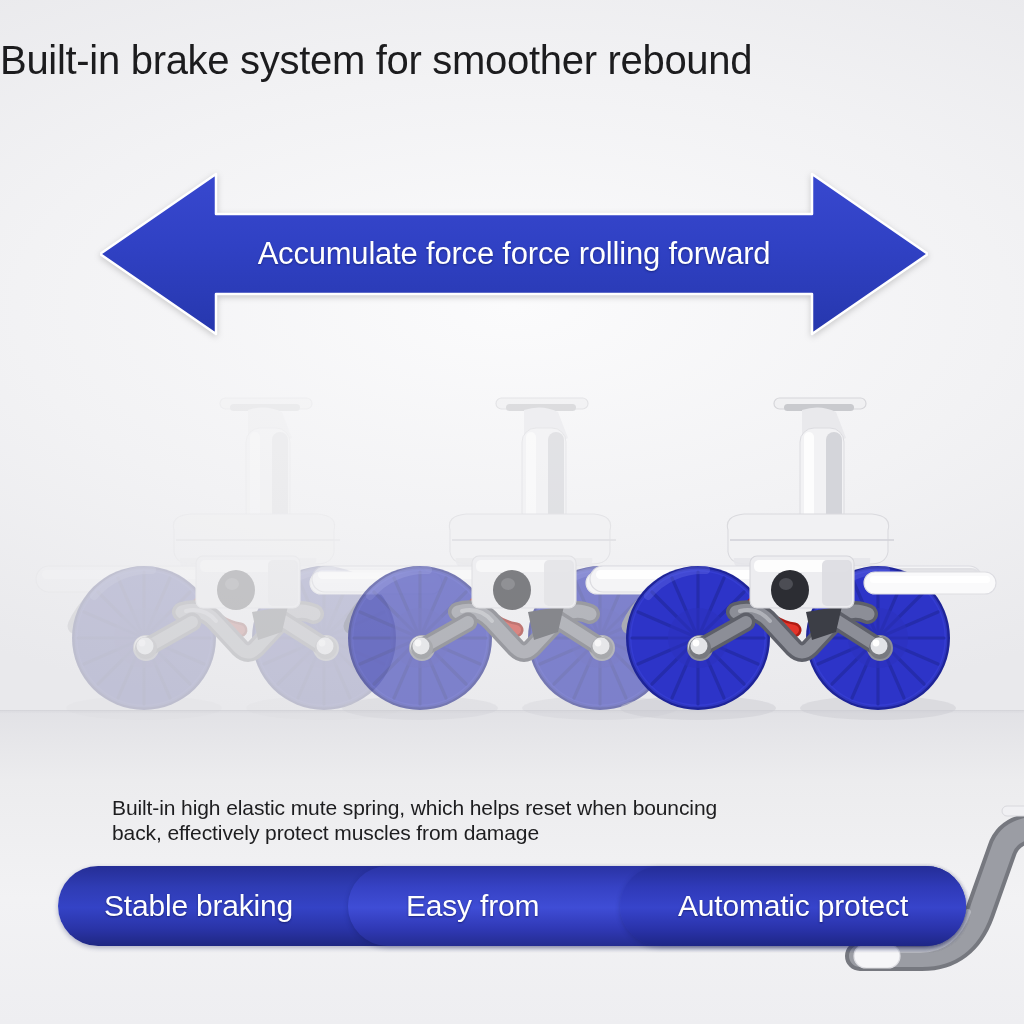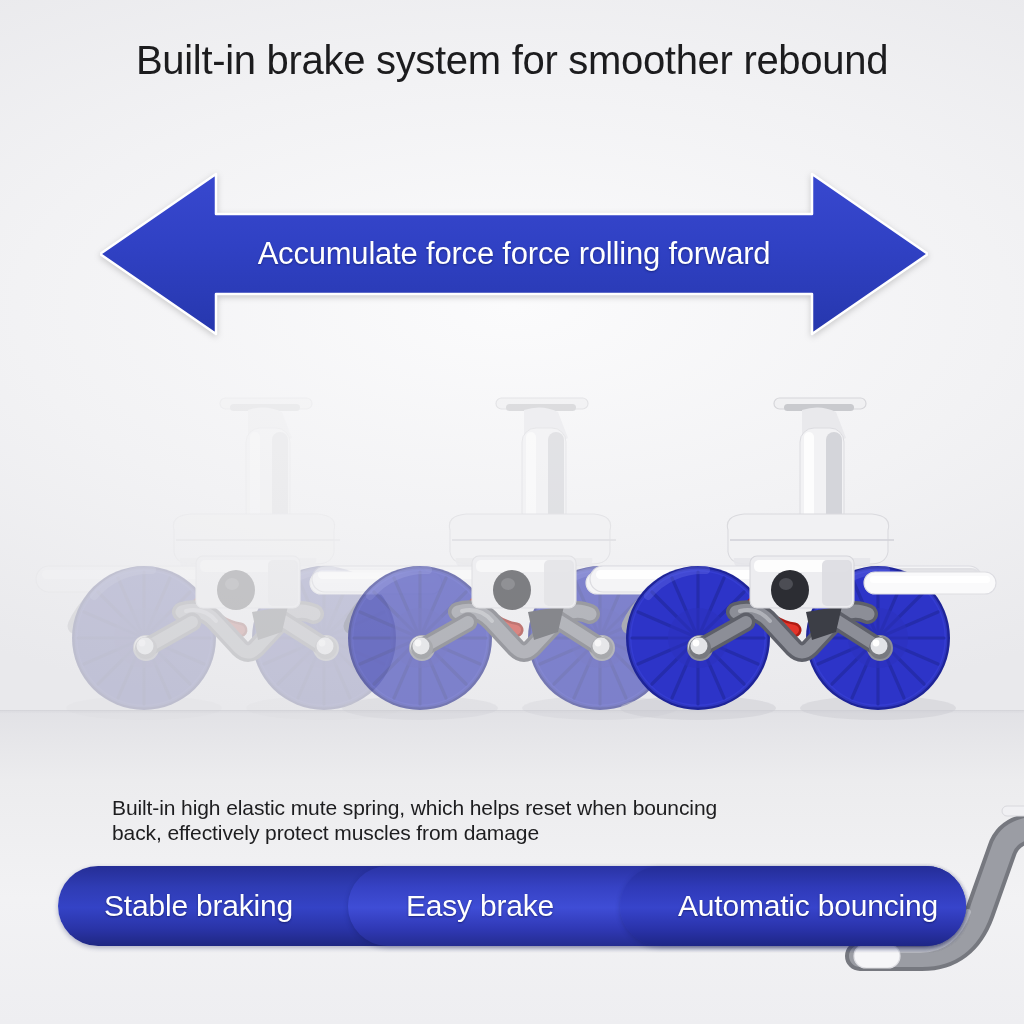--- a/index.html
+++ b/index.html
@@ -23,21 +23,20 @@
     background:linear-gradient(180deg,#e2e2e6 0%,#ececee 22%,#f2f2f4 60%,#eeeef1 100%);
   }
   .horizon {
     position:absolute; left:0; right:0; top:710px; height:3px;
     background:linear-gradient(180deg,rgba(190,190,198,.55),rgba(190,190,198,0));
   }
 
   
   .title {
     position:absolute; left:0; right:0; top:38px;
-    text-align:center;
     font-size:40px; font-weight:400; color:#1c1c1e;
     letter-spacing:-.3px;
   }
 
   
   .arrow-wrap {
     position:absolute; left:100px; top:168px;
     width:828px; height:172px;
   }
   .arrow-svg { display:block; width:100%; height:100%;
@@ -306,20 +305,20 @@
   <div class="caption">
     <span class="c1">Built-in high elastic mute spring, which helps reset when bouncing</span>
     <span class="c2">back, effectively protect muscles from damage</span>
   </div>
 
   <div class="pills">
     <div class="pill pill-1">
       <span class="pill-label">Stable braking</span>
     </div>
     <div class="pill pill-2">
-      <span class="pill-label">Easy brake</span>
+      <span class="pill-label">Easy from</span>
     </div>
     <div class="pill pill-3">
-      <span class="pill-label">Automatic bouncing</span>
+      <span class="pill-label">Automatic protect</span>
     </div>
   </div>
 
 </div>
 
 </body></html>

